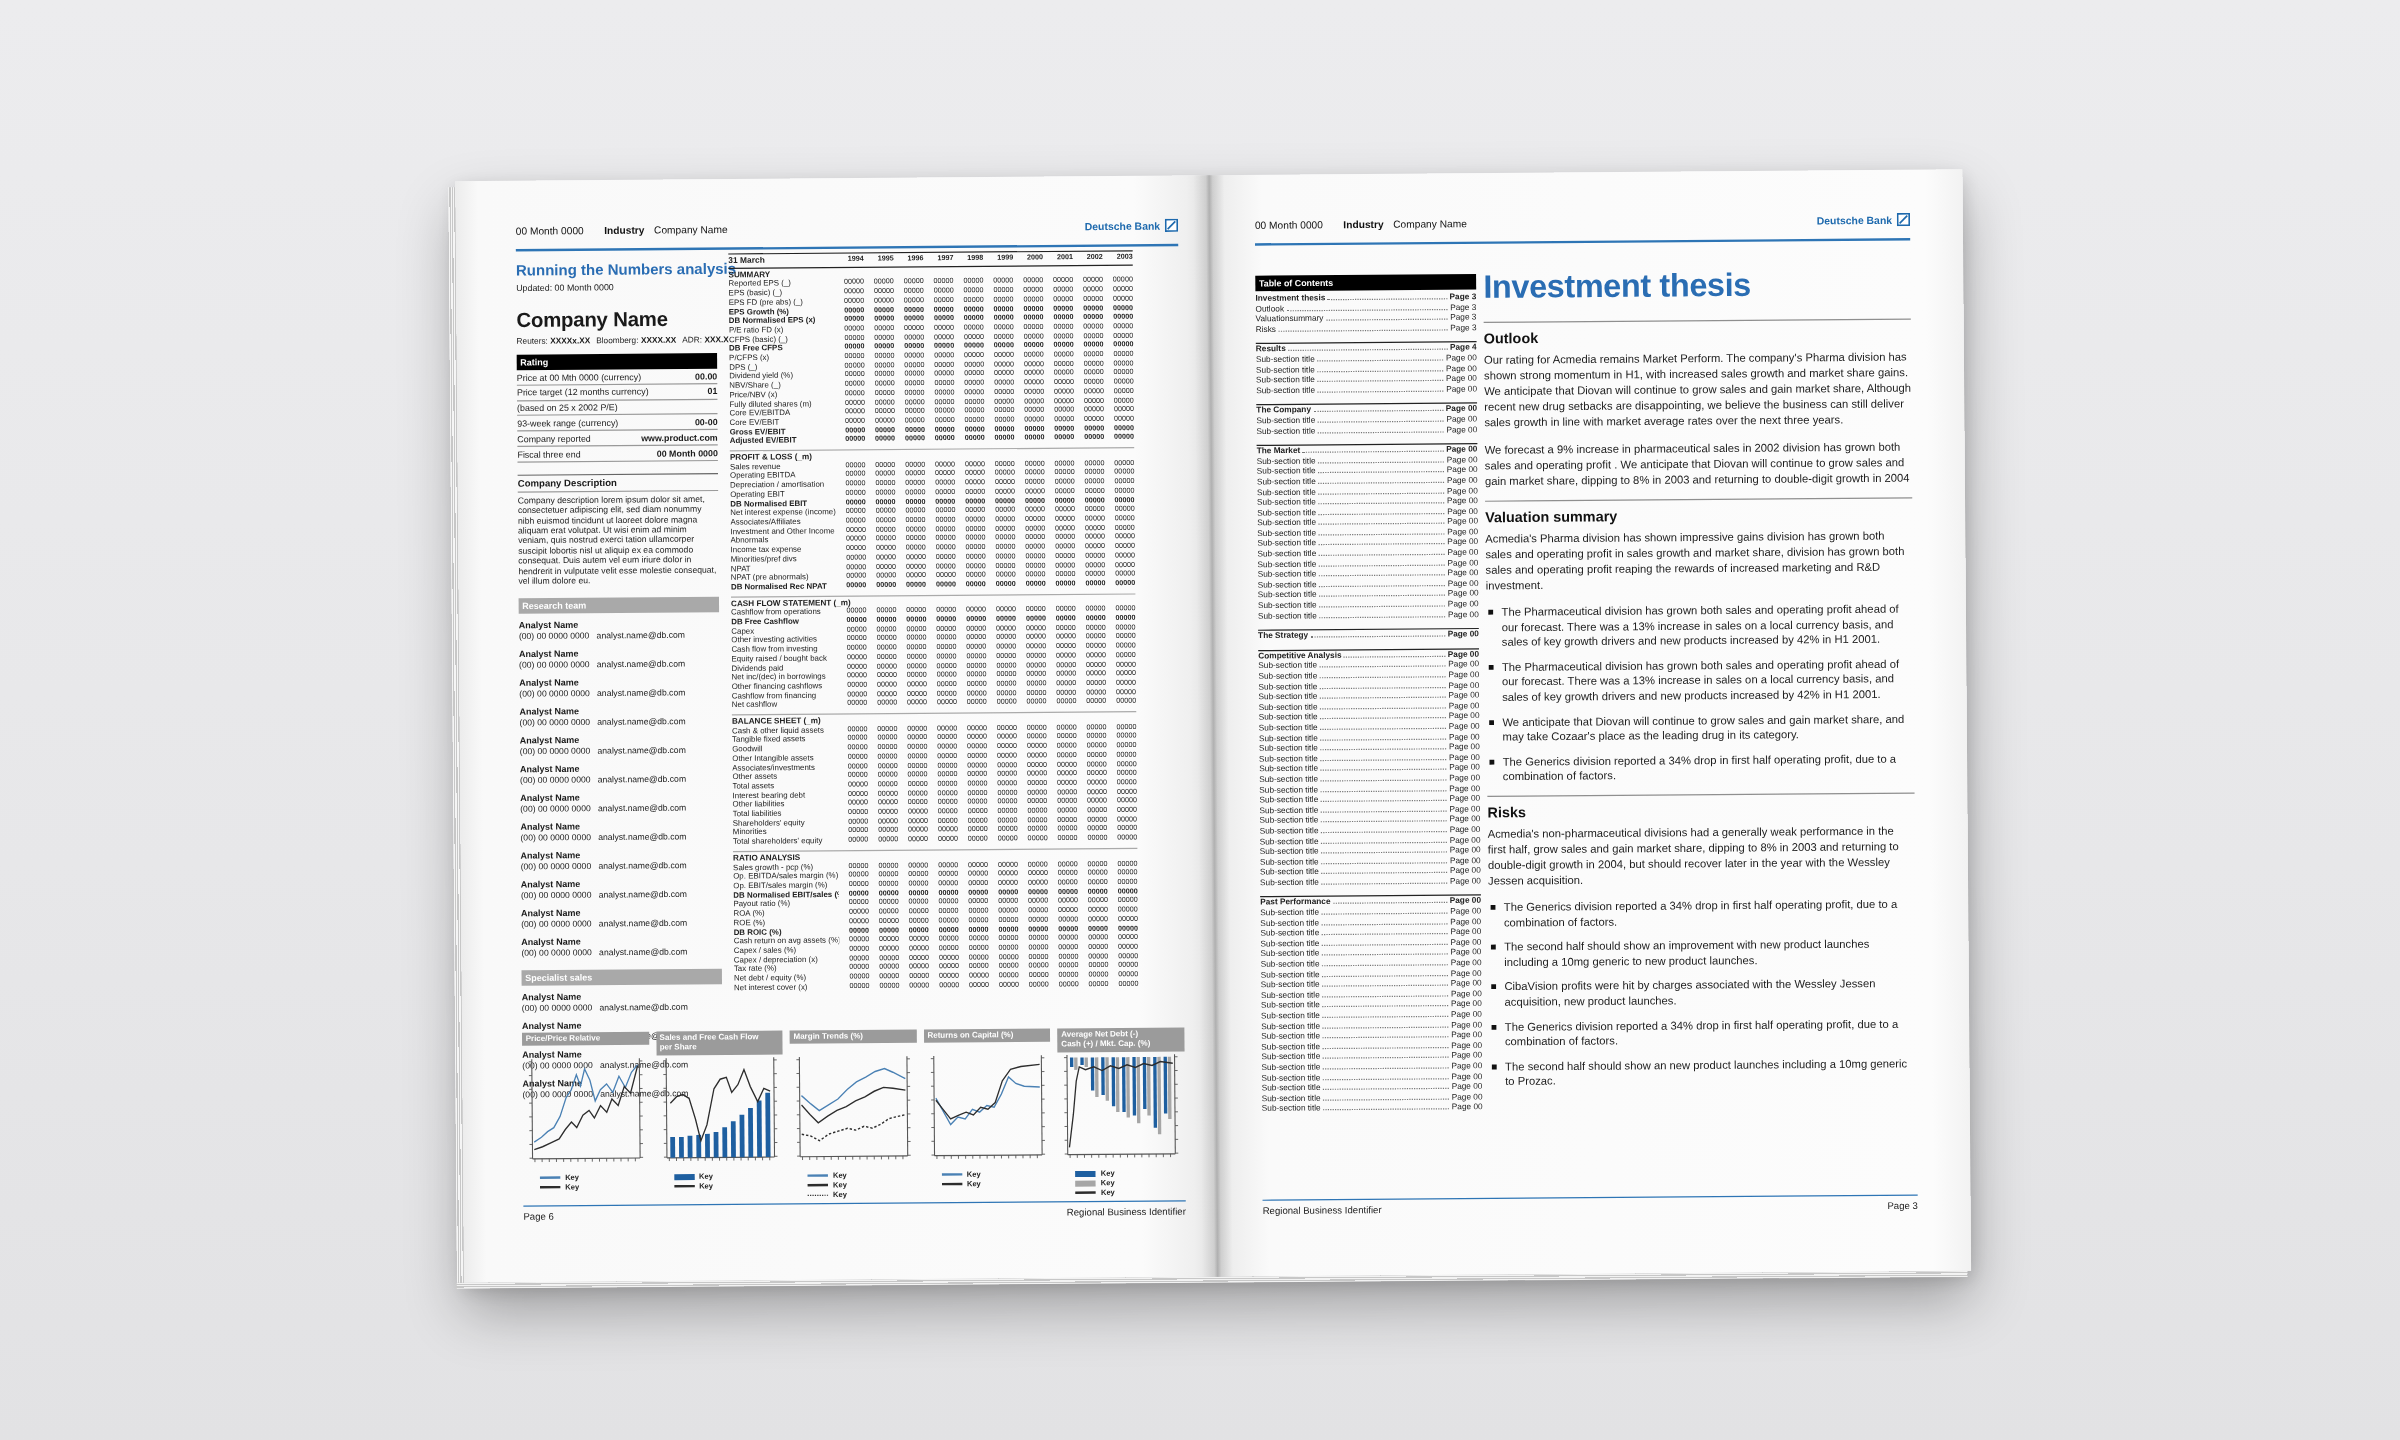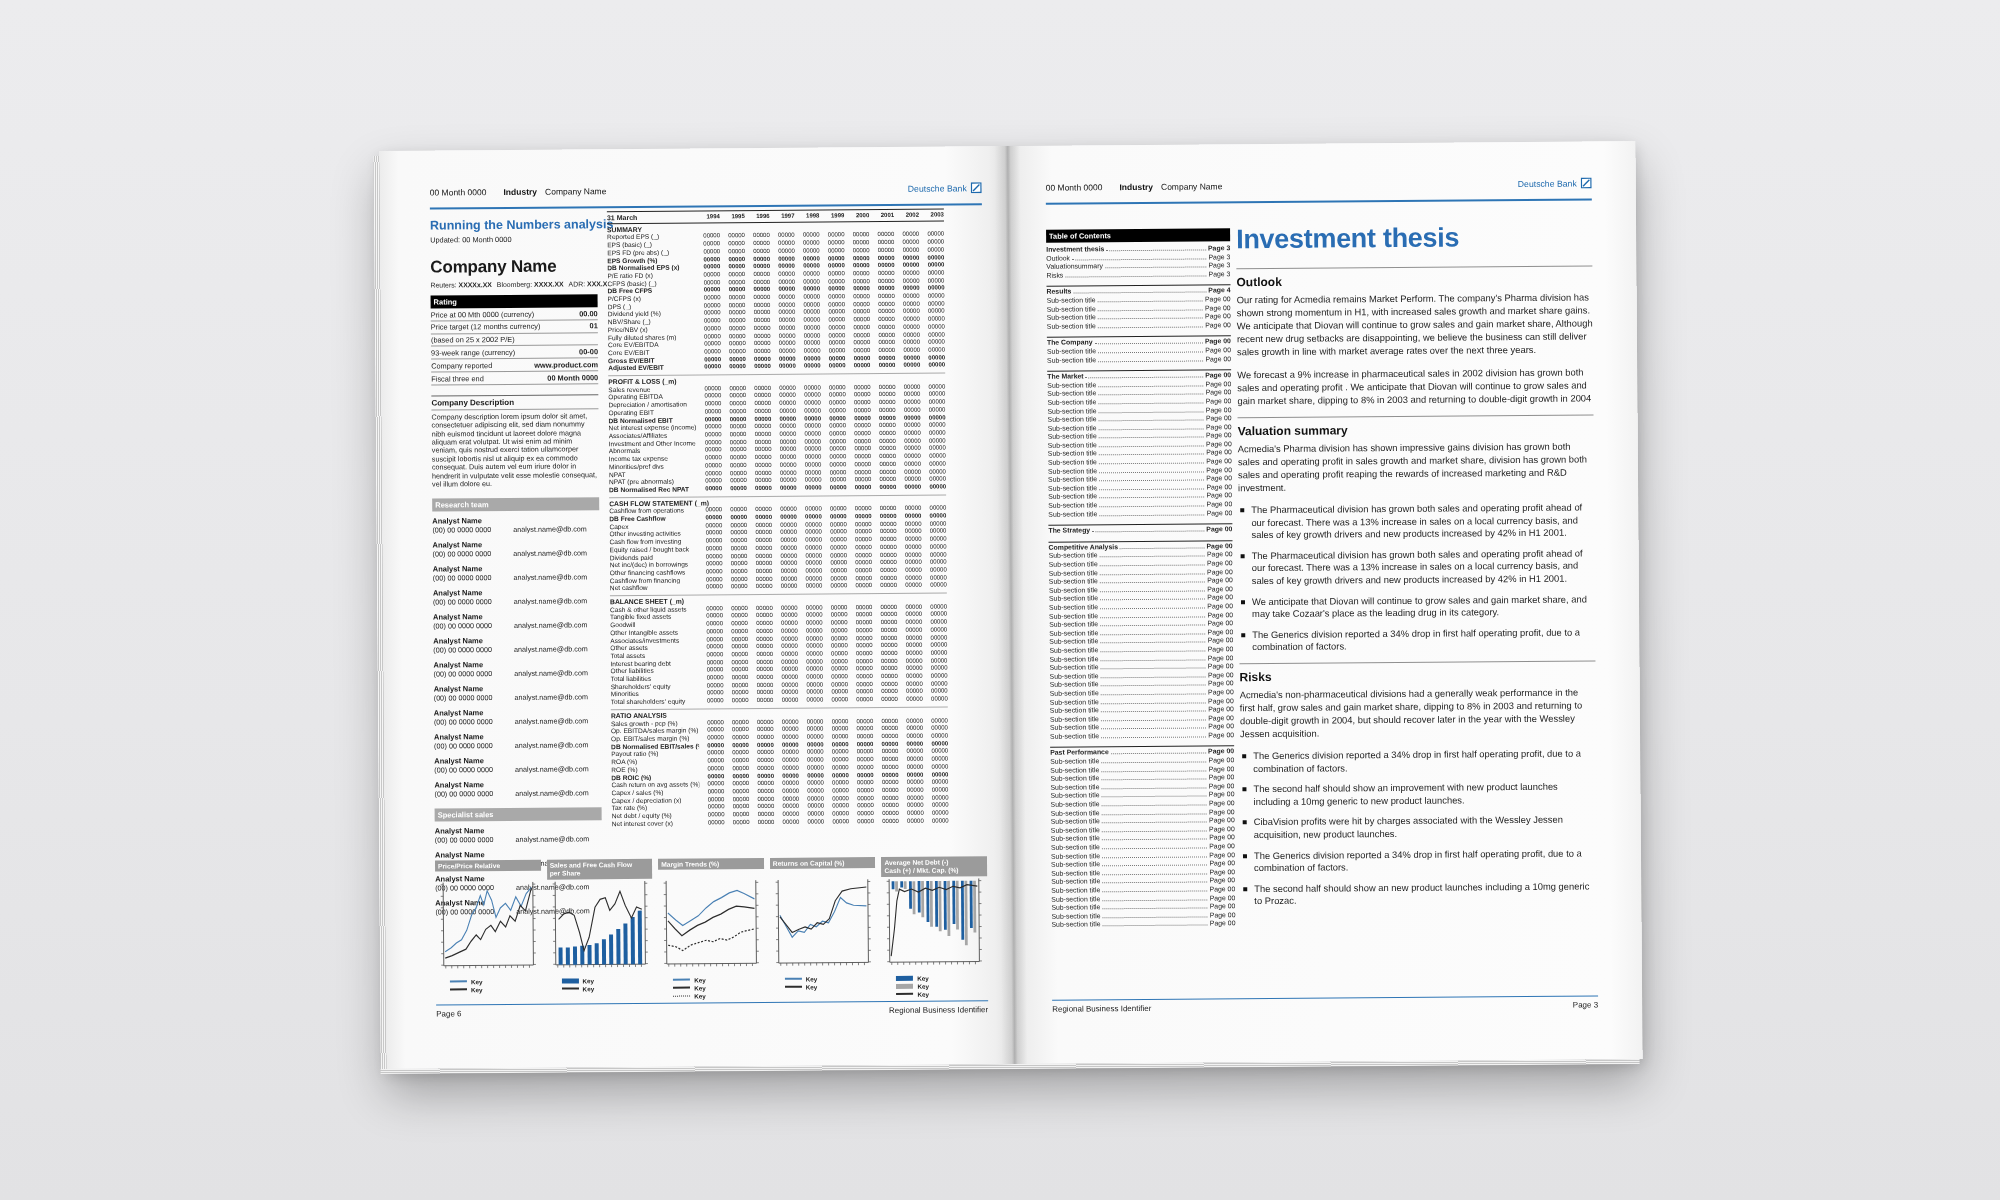--- a/index.html
+++ b/index.html
@@ -10,21 +10,21 @@
 .sheets-left{position:absolute;left:-6px;top:5px;bottom:-4px;width:6px;background:repeating-linear-gradient(90deg,#f5f5f5 0 1px,#c7c7c7 1px 2px)}
 .sheets-bottom{position:absolute;left:-6px;right:3px;bottom:-5px;height:5px;background:repeating-linear-gradient(180deg,#f2f2f2 0 1px,#c7c7c7 1px 2px)}
 .page{position:absolute;top:0;bottom:0;width:628px}
 .page-left{left:0;background:linear-gradient(90deg,#ececec 0,#f9f9f9 3%,#fbfbfb 90%,#efefef 97%,#dedede 100%)}
 .page-right{left:628px;background:linear-gradient(90deg,#d9d9d9 0,#eeeeee 2%,#fafafa 7%,#fcfcfc 95%,#f2f2f2 100%)}
 .spine{position:absolute;left:615px;width:26px;top:0;bottom:0;background:linear-gradient(90deg,rgba(0,0,0,0) 0,rgba(0,0,0,.08) 40%,rgba(0,0,0,.20) 50%,rgba(0,0,0,.07) 62%,rgba(0,0,0,0) 100%);z-index:5;pointer-events:none}
 
 .pg-header{position:absolute;top:36px;left:50px;right:26px;display:flex;align-items:baseline;font-size:8.5px;color:#111}
 .h-date{margin-right:17px}
 .h-industry{font-weight:bold;margin-right:8px}
-.h-brand{margin-left:auto;display:flex;align-items:center;gap:4px;color:#1d69ad;font-weight:normal;font-size:8.7px}
+.h-brand{margin-left:auto;display:flex;align-items:center;gap:4px;color:#1d69ad;font-weight:bold;font-size:8.7px}
 .db-logo{width:11px;height:11px;display:block}
 .blue-rule{position:absolute;top:57px;left:50px;right:26px;height:2px;background:#2e75b5}
 .pg-footer{position:absolute;top:854px;left:50px;right:26px;border-top:1.6px solid #2e75b5;padding-top:4px;display:flex;justify-content:space-between;font-size:8px;color:#222}
 .page-right .pg-header,.page-right .blue-rule,.page-right .pg-footer{left:38px;right:44px}
 
 .col-left{position:absolute;top:68px;left:50px;width:167px;color:#1a1a1a}
 .rn-title{color:#2a6db3;font-weight:bold;font-size:12.5px;white-space:nowrap}
 .rn-updated{font-size:7.4px;margin:3px 0 13px}
 .co-name{font-size:17px;font-weight:bold;letter-spacing:-.2px;margin-bottom:4px}
 .tickers{font-size:6.9px;margin-bottom:7px;white-space:nowrap}
@@ -33,21 +33,21 @@
 .tk-v{font-weight:bold}
 .black-bar{background:#000;color:#fff;font-weight:bold;font-size:7.5px;padding:2px 3px}
 .rt-row{display:flex;justify-content:space-between;font-size:7.4px;border-bottom:1px solid #999;padding:1.6px 0 1.2px}
 .rt-v{font-weight:bold;white-space:nowrap}
 .desc-h{font-weight:bold;font-size:8px;margin-top:10px;border-top:1px solid #666;border-bottom:1px solid #999;padding:2px 0 2px}
 .desc-t{font-size:7.2px;line-height:8.4px;margin-top:3px;color:#222}
 .gray-bar{background:#a9a9a9;color:#fff;font-weight:bold;font-size:7.5px;padding:2px 3px;margin:10px 0 5px}
 .analyst{margin-bottom:6px}
 .an-name{font-weight:bold;font-size:7.5px;line-height:9px}
 .an-line{font-size:7.2px;line-height:9px}
-.an-ph{margin-right:22px}
+.an-ph{margin-right:6px}
 
 .fin-table{position:absolute;top:62px;left:227px;width:337px;border-top:1.2px solid #222;color:#222}
 .ft-row{display:grid;grid-template-columns:88px repeat(10,1fr);align-items:end}
 .ft-head{border-bottom:1px solid #222;padding:2px 0 1px}
 .ft-head .ft-lab{font-size:7px}
 .ft-lab{font-size:6.6px;line-height:7.7px;white-space:nowrap;overflow:hidden}
 .ft-val{font-size:6px;line-height:7.7px;text-align:right}
 .bold{font-weight:bold}
 .ft-sec{border-bottom:1px solid #aaa;padding:2px 0 3px}
 .ft-sec:last-child{border-bottom:none}

